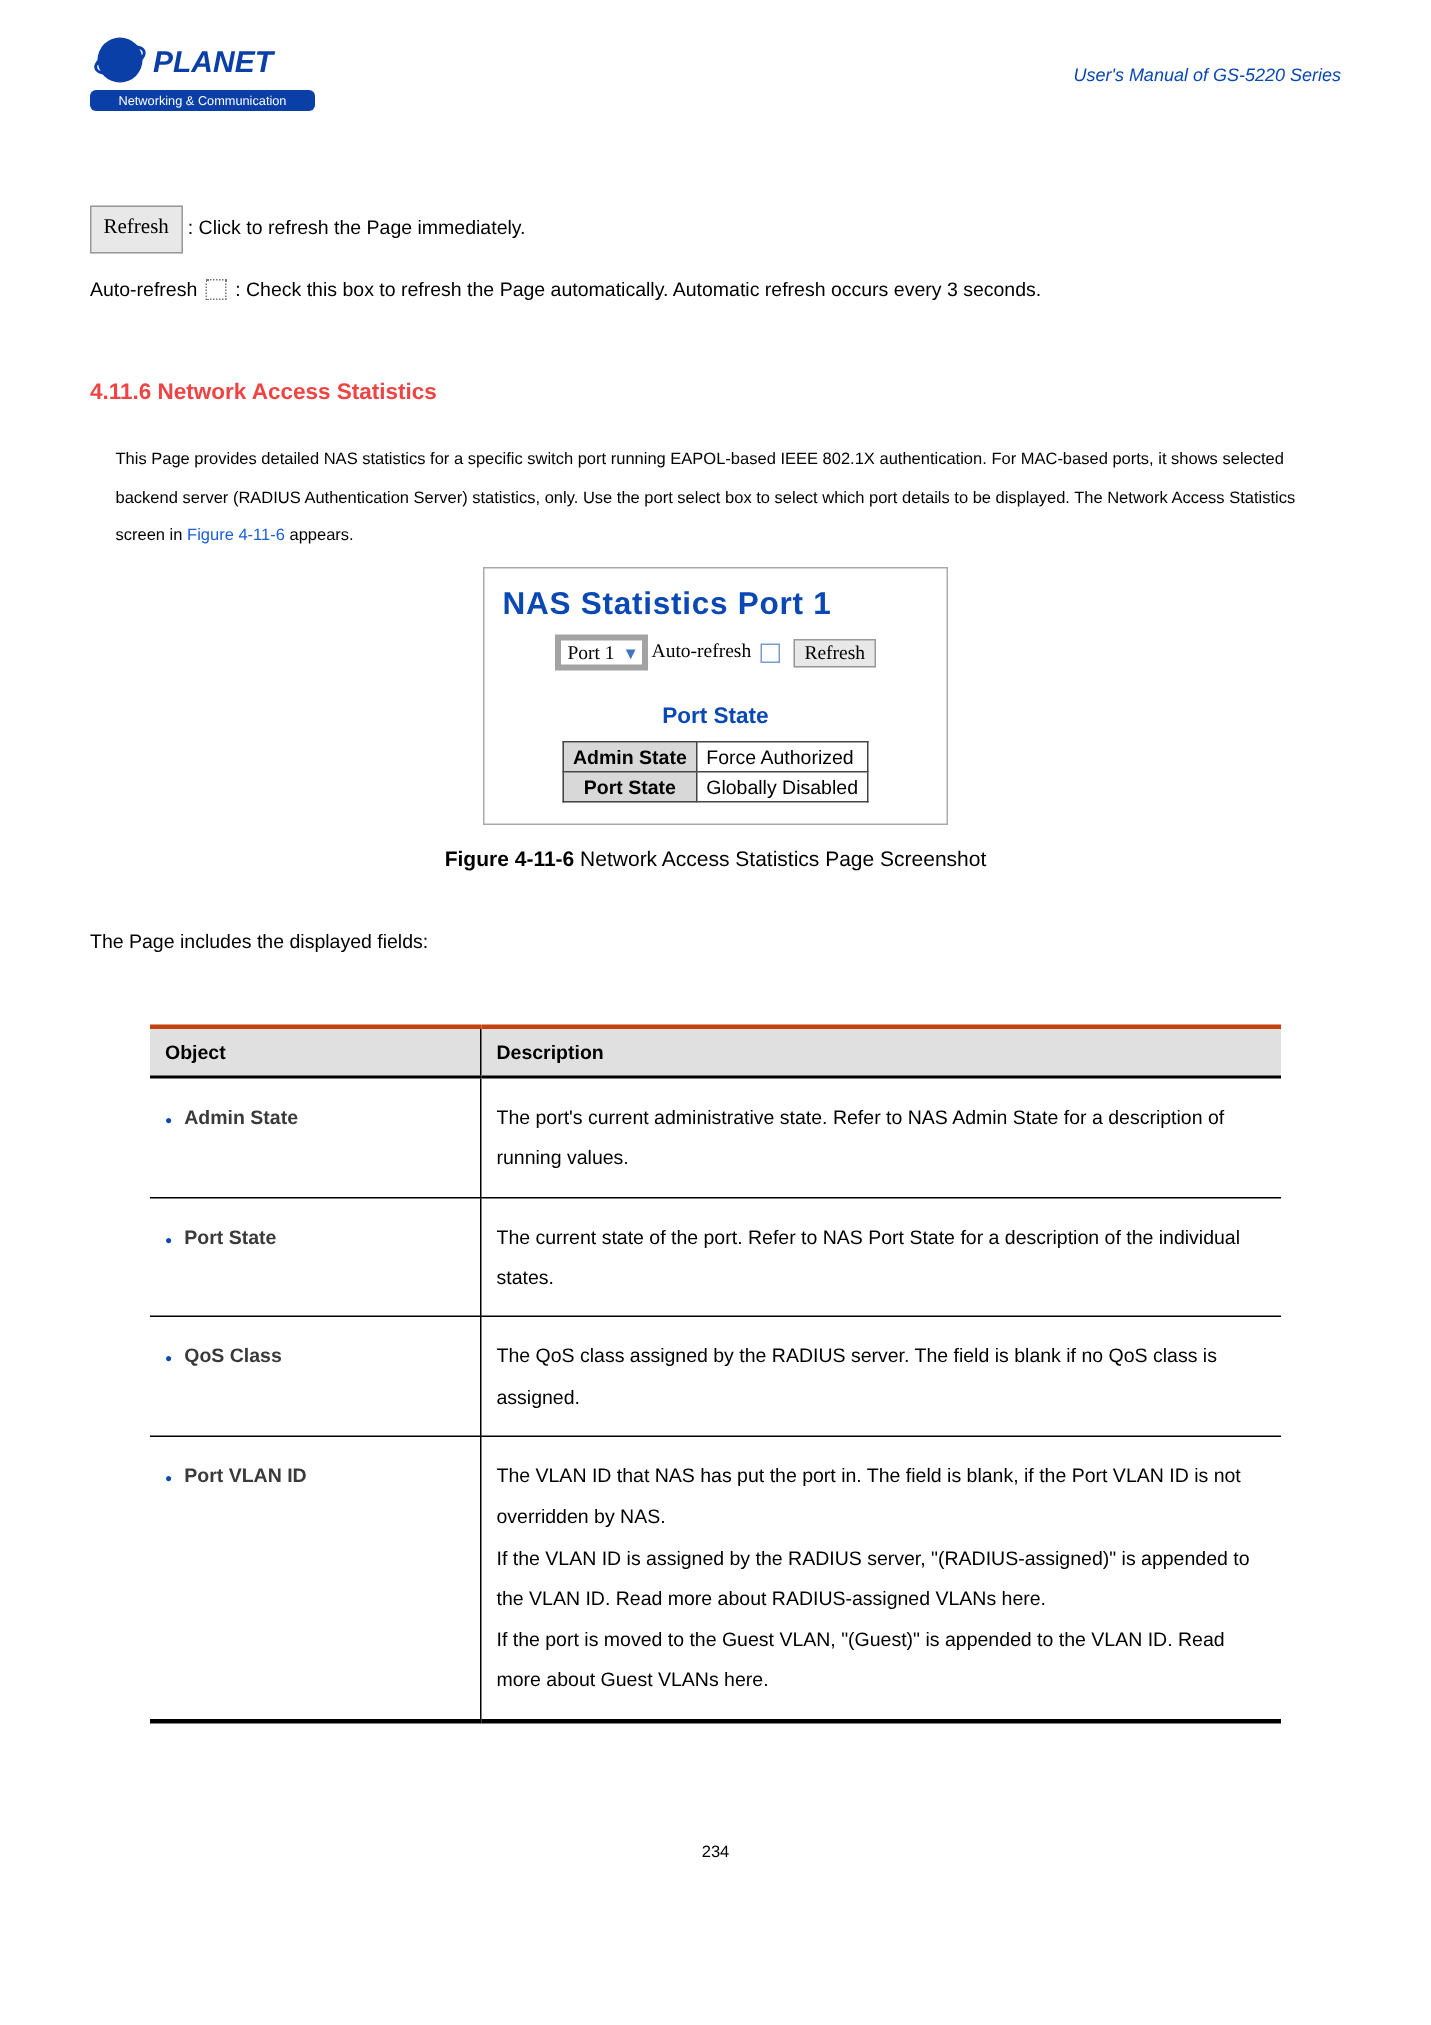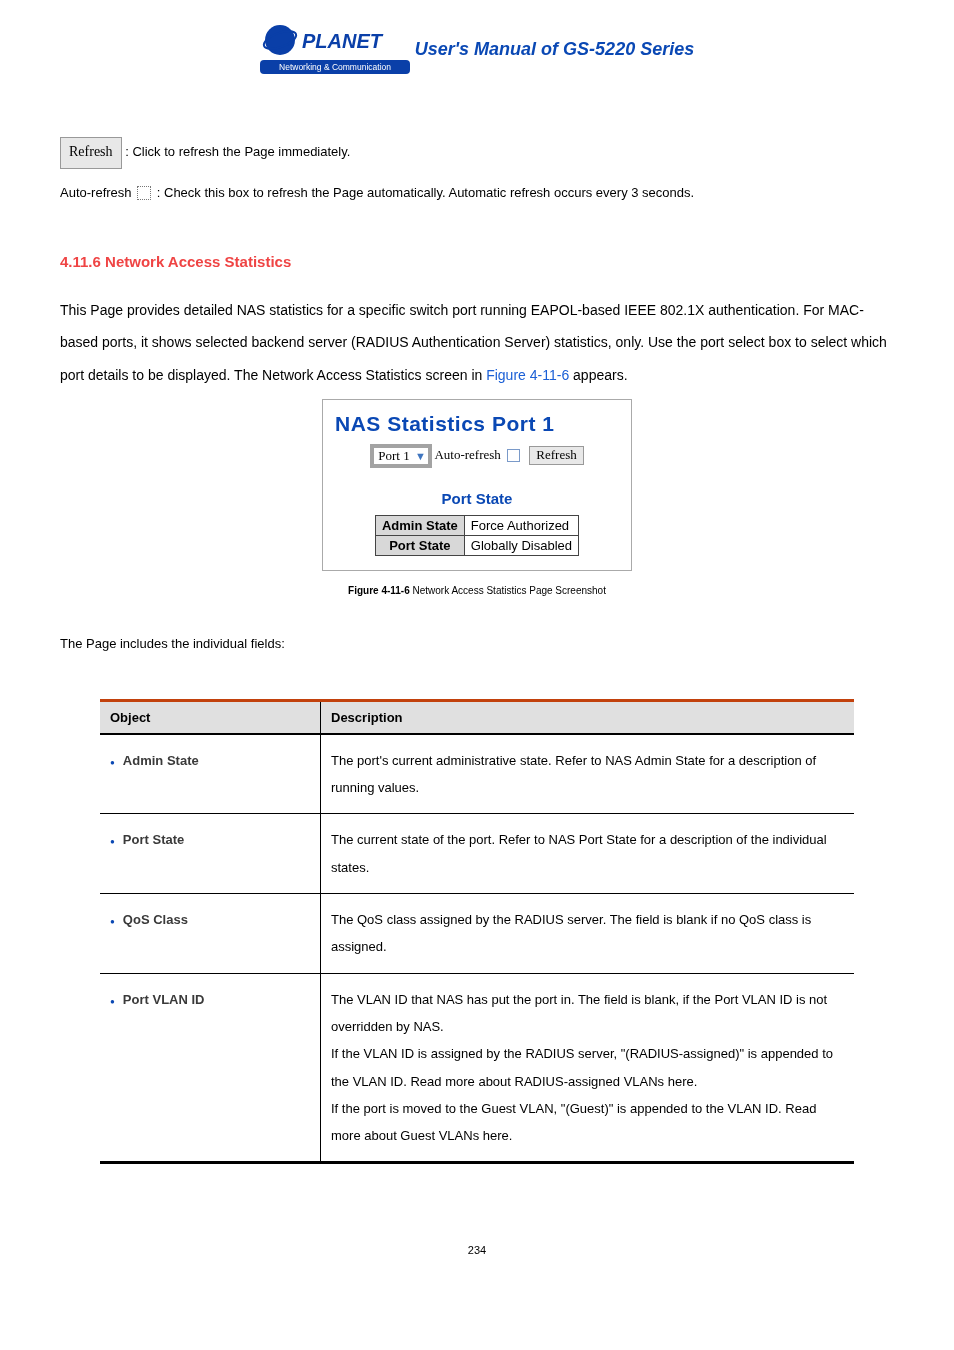--- a/index.html
+++ b/index.html
@@ -10,34 +10,34 @@
     background: #fff;
     width: 954px;
   }
   .page {
     padding: 22px 60px 40px 60px;
     box-sizing: border-box;
   }
   .header-row {
     display: flex;
     align-items: center;
-    justify-content: center;
+    justify-content: space-between;
     margin-bottom: 60px;
   }
   .logo {
     width: 155px;
     height: 55px;
     position: relative;
   }
   .logo svg { display: block; }
   .header-title {
     color: #0a48b4;
     font-style: italic;
-    font-weight: bold;
-    font-size: 18px;
+    font-weight: normal;
+    font-size: 12px;
   }
   .refresh-line {
     margin: 0 0 12px 0;
     line-height: 1.9;
   }
   .btn-refresh {
     display: inline-block;
     border: 1px solid #999;
     background: #e8e8e8;
     font-family: "Times New Roman", serif;
@@ -53,24 +53,24 @@
     vertical-align: middle;
     margin: 0 2px;
   }
   .section-heading {
     color: #ef4444;
     font-weight: bold;
     font-size: 15px;
     margin: 48px 0 24px 0;
   }
   .body-text {
-    font-size: 14px;
+    font-size: 11px;
     line-height: 2.3;
     color: #000;
-    margin: 0 0 8px 0;
+    margin: 0 0 8px 17px;
   }
   .figure-link { color: #1a5fd6; }
   
   .screenshot {
     width: 310px;
     margin: 8px auto 10px auto;
     border: 1px solid #aaa;
     background: #fff;
     padding: 10px 12px 14px 12px;
     box-sizing: border-box;
@@ -134,21 +134,21 @@
     padding: 2px 6px;
     font-size: 13px;
   }
   .state-table .lbl {
     background: #d8d8d8;
     font-weight: bold;
     text-align: center;
   }
   .fig-caption {
     text-align: center;
-    font-size: 10px;
+    font-size: 14px;
     margin: 14px 0 40px 0;
   }
   .fields-intro {
     font-size: 13px;
     margin: 0 0 48px 0;
   }
   
   table.main {
     width: 100%;
     border-collapse: collapse;
@@ -256,21 +256,21 @@
         <td>Globally Disabled</td>
       </tr>
     </tbody>
       </table>
   </div>
 
   <div class="fig-caption">
     <span style="font-weight:bold">Figure 4-11-6 </span><span>Network Access Statistics Page Screenshot</span>
   </div>
 
-  <div class="fields-intro">The Page includes the individual fields:</div>
+  <div class="fields-intro">The Page includes the displayed fields:</div>
 
   <table class="main">
     <thead>
       <tr>
         <th class="col-obj">Object</th>
         <th>Description</th>
       </tr>
     </thead>
     <tbody>
       <tr>

